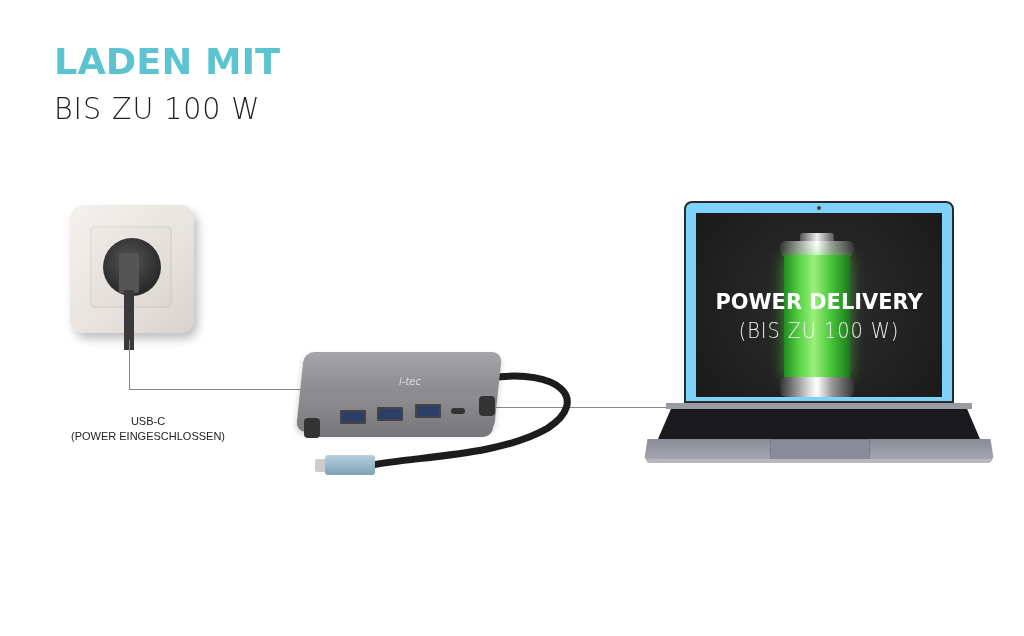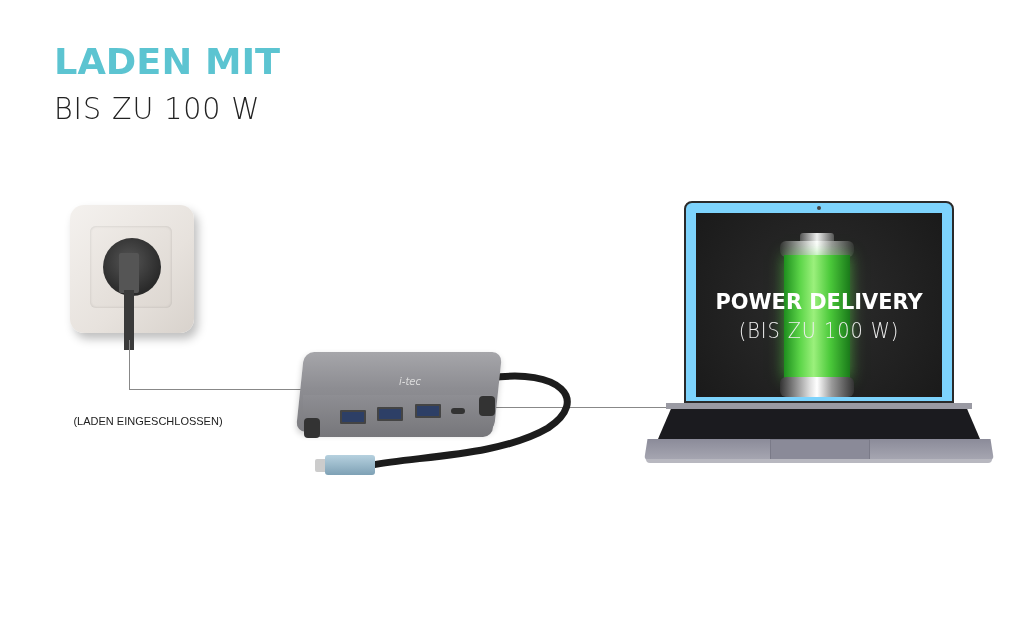--- a/index.html
+++ b/index.html
@@ -59,21 +59,22 @@
   </div>
 </div>
 <div class="plug-neck"></div>
 <div class="plug-cable"></div>
 
 <div class="line" style="left:129px; top:340px; width:1px; height:50px;"></div>
 <div class="line" style="left:129px; top:389px; width:172px; height:1px;"></div>
 <div class="line" style="left:494px; top:407px; width:178px; height:1px;"></div>
 
 <div class="adapter-label">
-  <span>(LADEN EINGESCHLOSSEN)</span>
+  <span>USB-C</span>
+  <span>(POWER EINGESCHLOSSEN)</span>
 </div>
 
 <svg class="cable" width="1024" height="636">
   <path d="M490 378 C 560 368, 590 400, 548 428 C 500 456, 420 456, 372 465" stroke="#1c1c1c" stroke-width="7" fill="none" stroke-linecap="round"></path>
 </svg>
 
 <div class="hub"></div>
 <div class="hub-front"></div>
 <div class="foot" style="left:304px; top:418px;"></div>
 <div class="foot" style="left:479px; top:396px;"></div>

